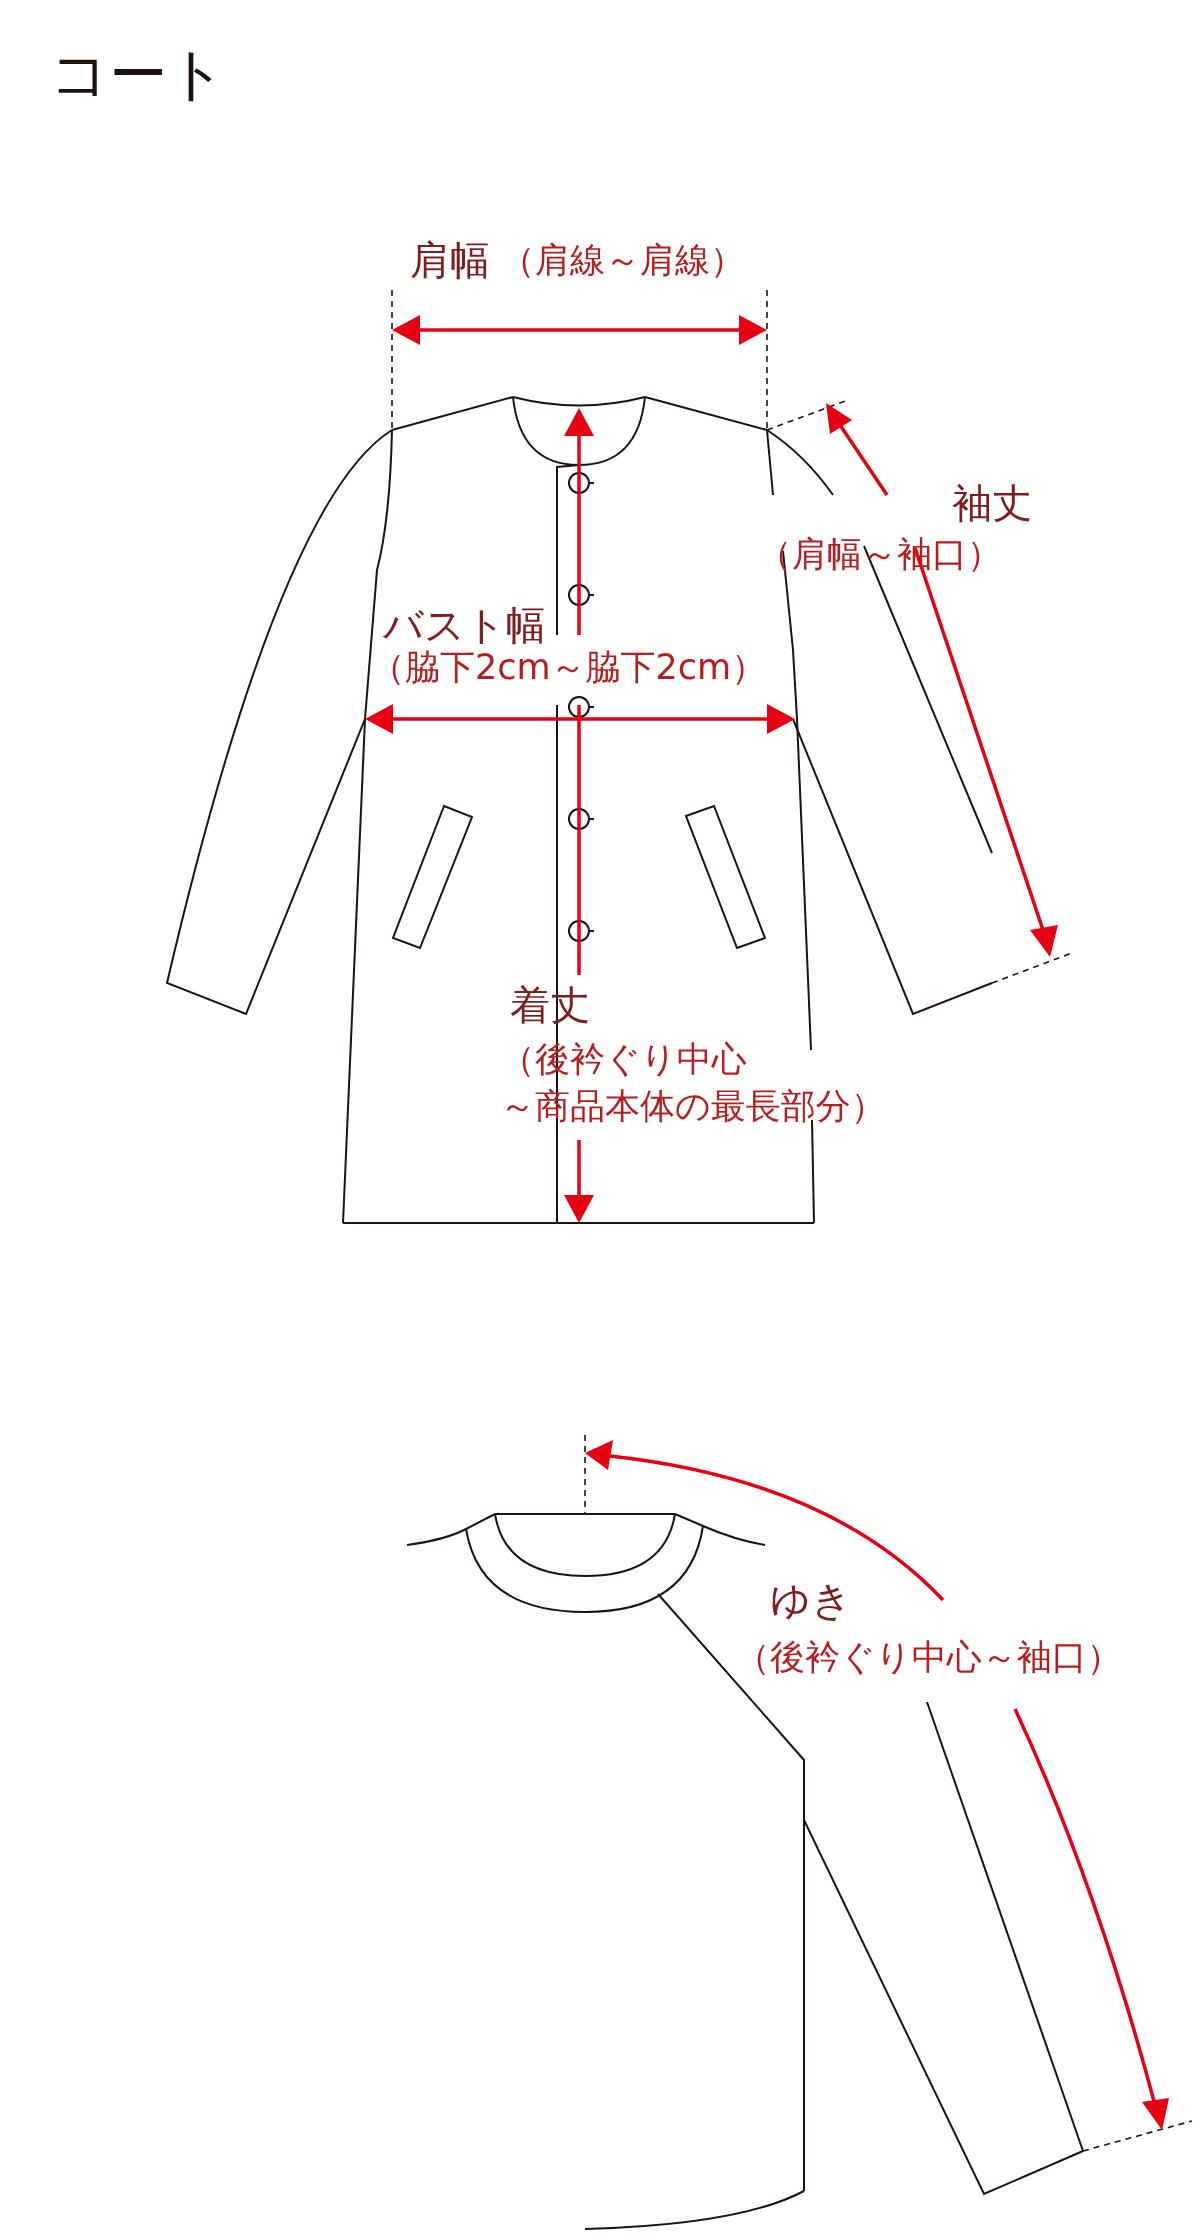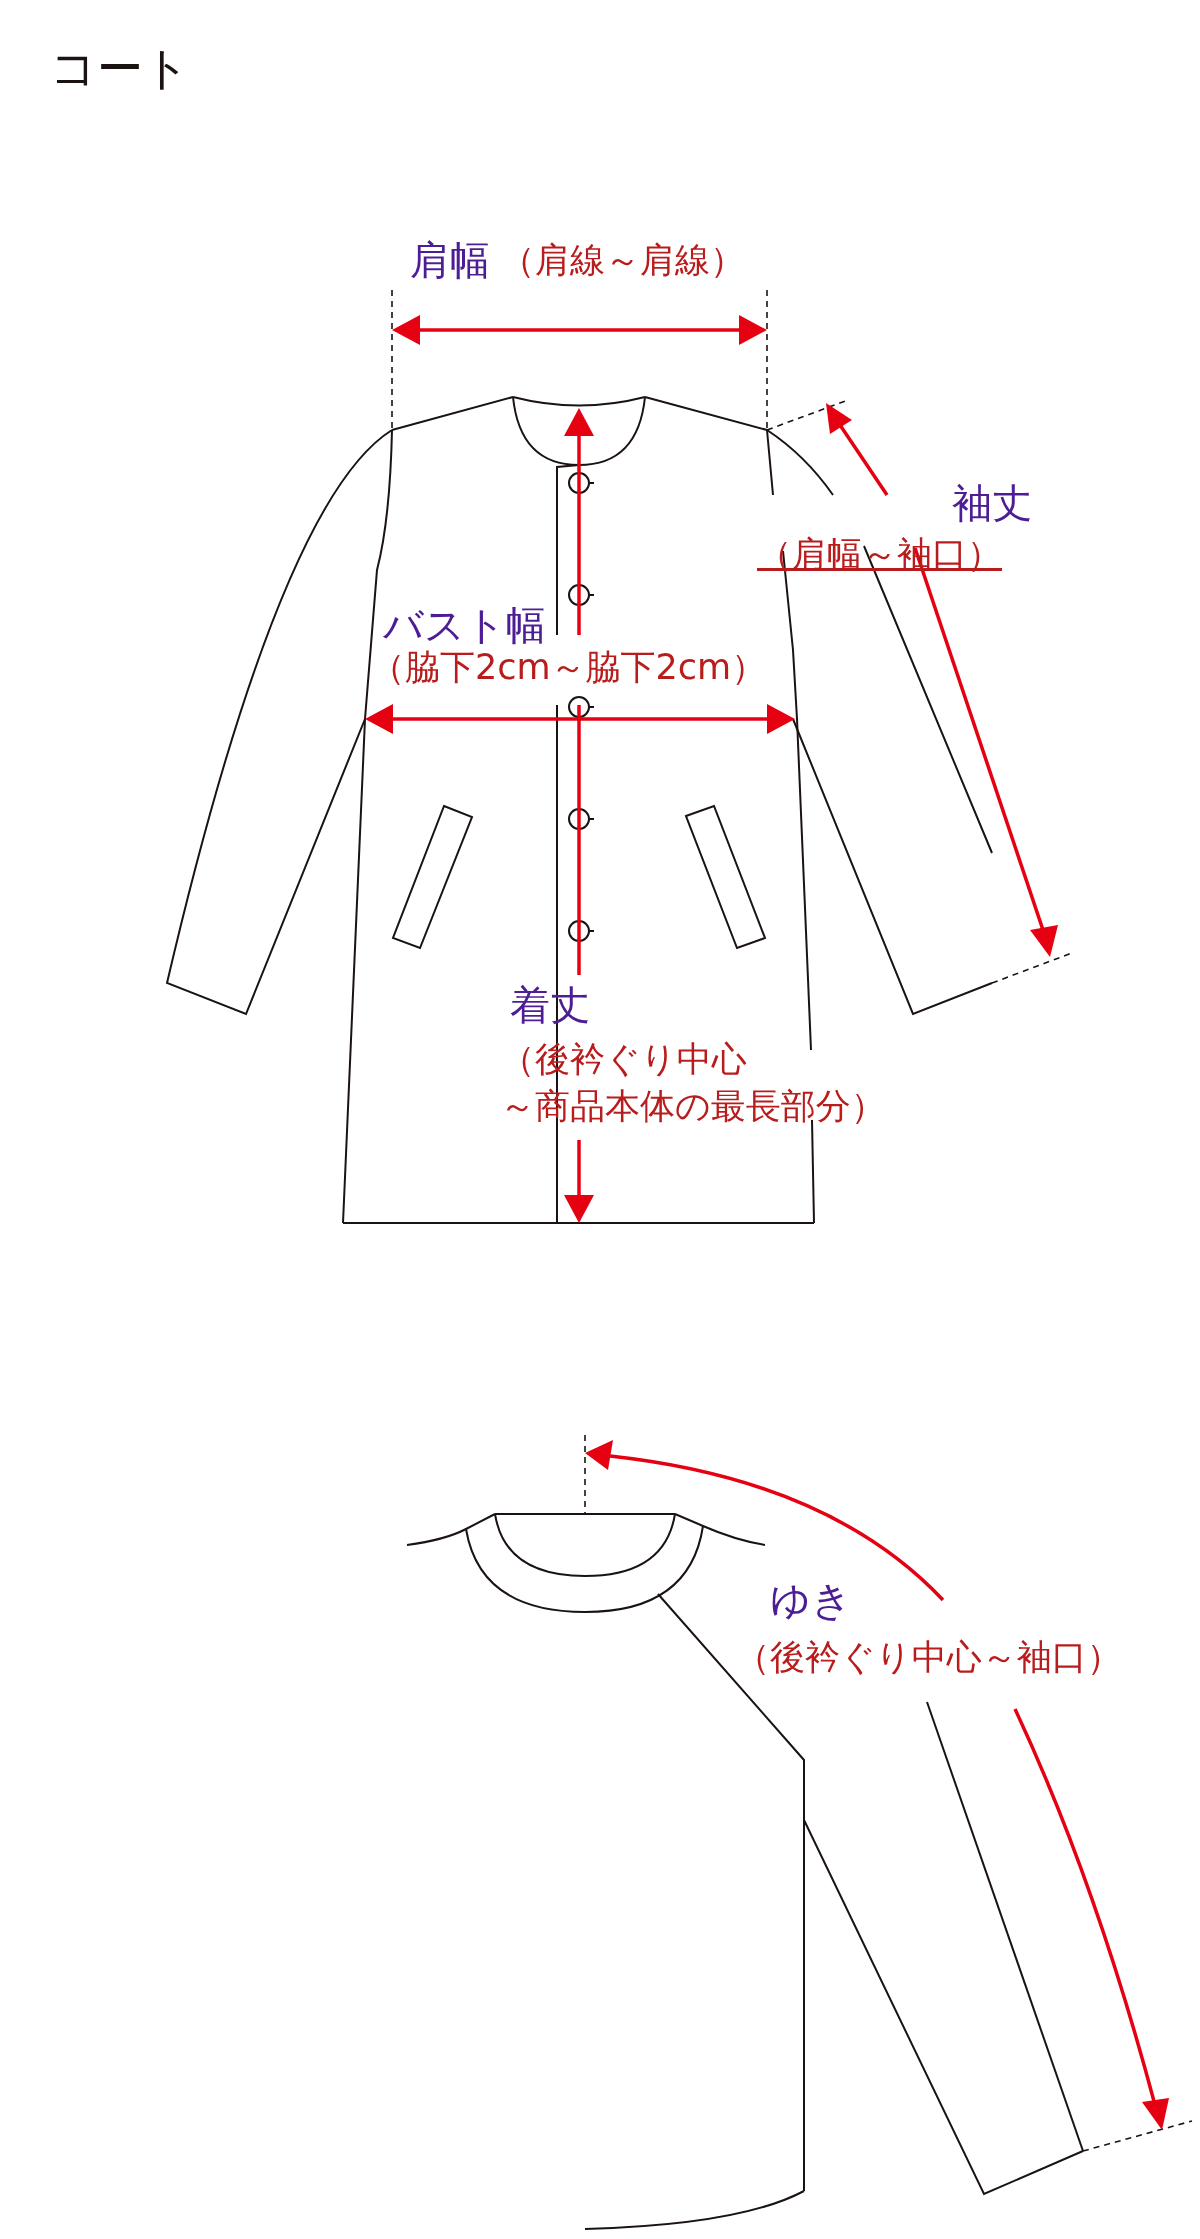--- a/index.html
+++ b/index.html
@@ -1,22 +1,22 @@
 <!DOCTYPE html>
 <html><head>
 <meta charset="utf-8">
 <style>
   html, body { margin: 0; padding: 0; background: #ffffff; }
   body { width: 1200px; height: 2239px; position: relative; overflow: hidden;
          font-family: "DejaVu Sans", sans-serif; }
   svg { position: absolute; left: 0; top: 0; }
   .lbl { position: absolute; white-space: nowrap; line-height: 1; font-family: "DejaVu Sans", sans-serif; }
-  .red { color: #4c1d95; }
+  .red { color: #7f1d1d; }
   .blk { color: #b91c1c; }
-  .title { font-size: 46px; color: #1a1311; }
+  .title { font-size: 58px; color: #1a1311; }
   .m { font-size: 40px; }
   .s { font-size: 35px; }
 </style>
 </head>
 <body>
 
 <div class="lbl title" style="left:50px;top:45px;">コート</div>
 
 <svg width="1200" height="2239" viewBox="0 0 1200 2239">
   <defs>
@@ -111,21 +111,21 @@
     <path d="M585,1453 L613,1440 L608,1470 z" fill="#e50012" stroke="none"></path>
     <path d="M1015,1709 Q1095,1880 1155,2105"></path>
     <path d="M1162,2130 L1142,2102 L1169,2098 z" fill="#e50012" stroke="none"></path>
   </g>
 </svg>
 
 <div class="lbl red m" style="left:410px;top:240px;">肩幅</div>
 <div class="lbl blk s" style="left:500px;top:243px;">（肩線～肩線）</div>
 
 <div class="lbl red m" style="left:908px;top:483px;margin-left:44px;">袖丈</div>
-<div class="lbl blk s" style="left:757px;top:537px;text-decoration:underline;">（肩幅～袖口）</div>
+<div class="lbl blk s" style="left:757px;top:537px;">（肩幅～袖口）</div>
 
 <div class="lbl red m" style="left:383px;top:605px;">バスト幅</div>
 <div class="lbl blk s" style="left:370px;top:650px;">（脇下2cm～脇下2cm）</div>
 
 <div class="lbl red m" style="left:510px;top:985px;">着丈</div>
 <div class="lbl blk s" style="left:500px;top:1042px;">（後衿ぐり中心</div>
 <div class="lbl blk s" style="left:500px;top:1092px;font-family:Liberation Mono, monospace;">～商品本体の最長部分）</div>
 
 <div class="lbl red m" style="left:770px;top:1580px;">ゆき</div>
 <div class="lbl blk s" style="left:735px;top:1640px;">（後衿ぐり中心～袖口）</div>

